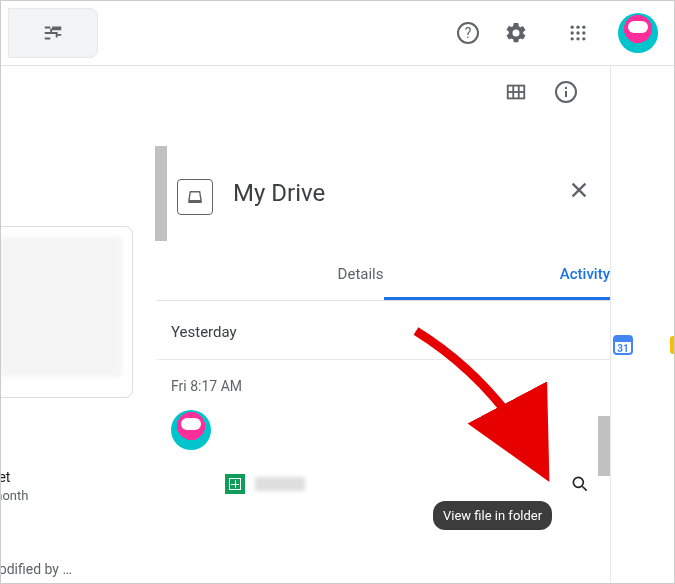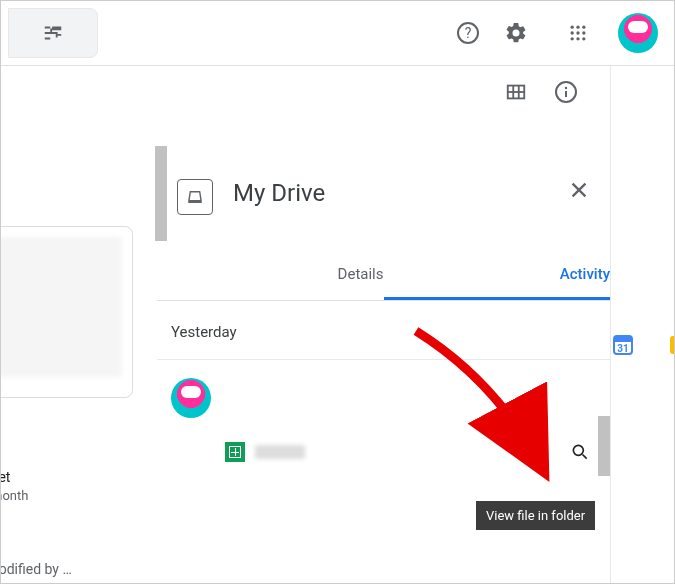--- a/index.html
+++ b/index.html
@@ -138,23 +138,23 @@
   .file-blur { width: 50px; height: 14px; background: #ddd; filter: blur(2px); border-radius: 2px;}
   .mag-btn { margin-left: auto; cursor: pointer; color: #3c4043; padding: 6px;}
   .activity-scroll { position: absolute; right: 0; top: 245px; width: 12px; height: 60px; background: #c1c1c1; }
 
   .tooltip {
     position: absolute;
     background: #3c3c3c;
     color: #fff;
     font-size: 13px;
     padding: 7px 10px;
-    border-radius: 0;
+    border-radius: 12px;
     top: 500px;
-    left: 475px;
+    left: 432px;
     white-space: nowrap;
   }
 
   .arrow {
     position: absolute;
     top: 320px; left: 405px;
     pointer-events: none;
     z-index: 5;
   }
 
@@ -259,20 +259,21 @@
       </div>
 
       <div class="tabs">
         <div class="tab">Details</div>
         <div class="tab active">Activity</div>
       </div>
 
       <div class="section-label">Yesterday</div>
 
       <div class="activity-item">
+        <div class="activity-time">Fri 8:17 AM</div>
         <div class="activity-row">
           <div class="small-avatar"></div>
         </div>
         <div class="file-row">
           <div class="sheets-icon"></div>
           <div class="file-blur"></div>
           <div class="mag-btn">
             <svg width="20" height="20" viewBox="0 0 24 24">
                 <circle cx="10" cy="10" r="6" fill="none" stroke="#202124" stroke-width="2"></circle>
                 <line x1="15" y1="15" x2="20" y2="20" stroke="#202124" stroke-width="2"></line>

